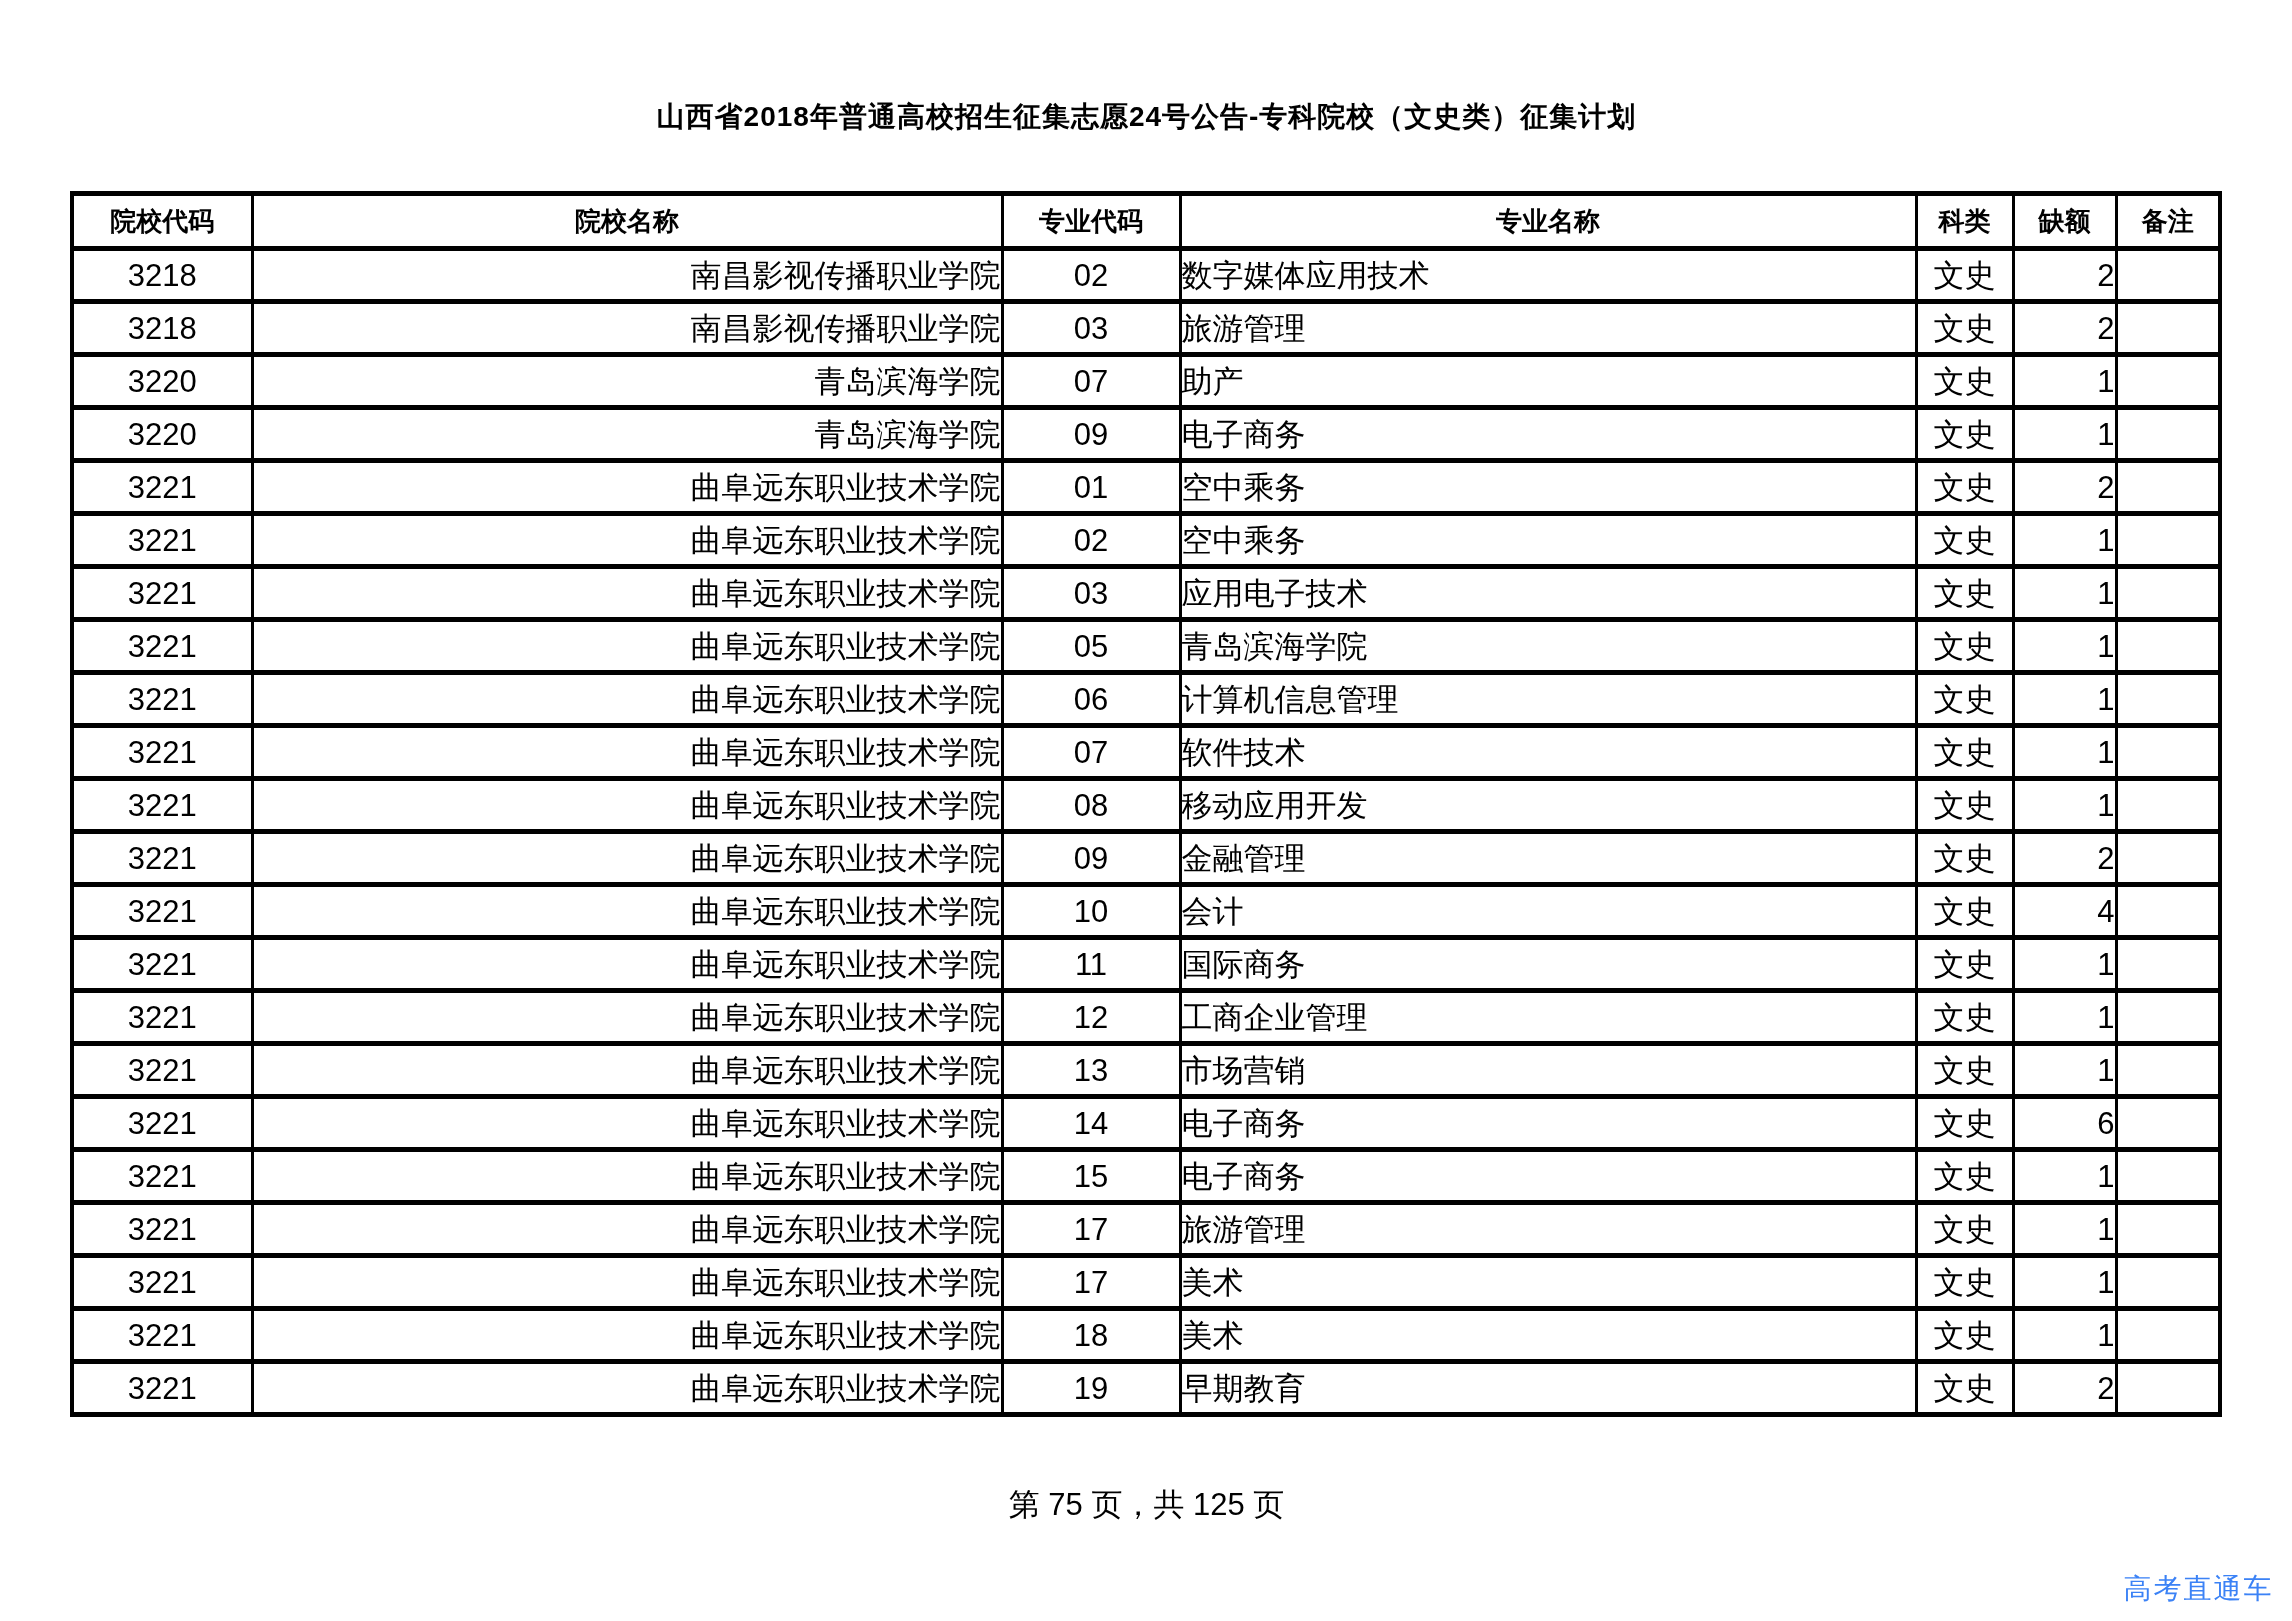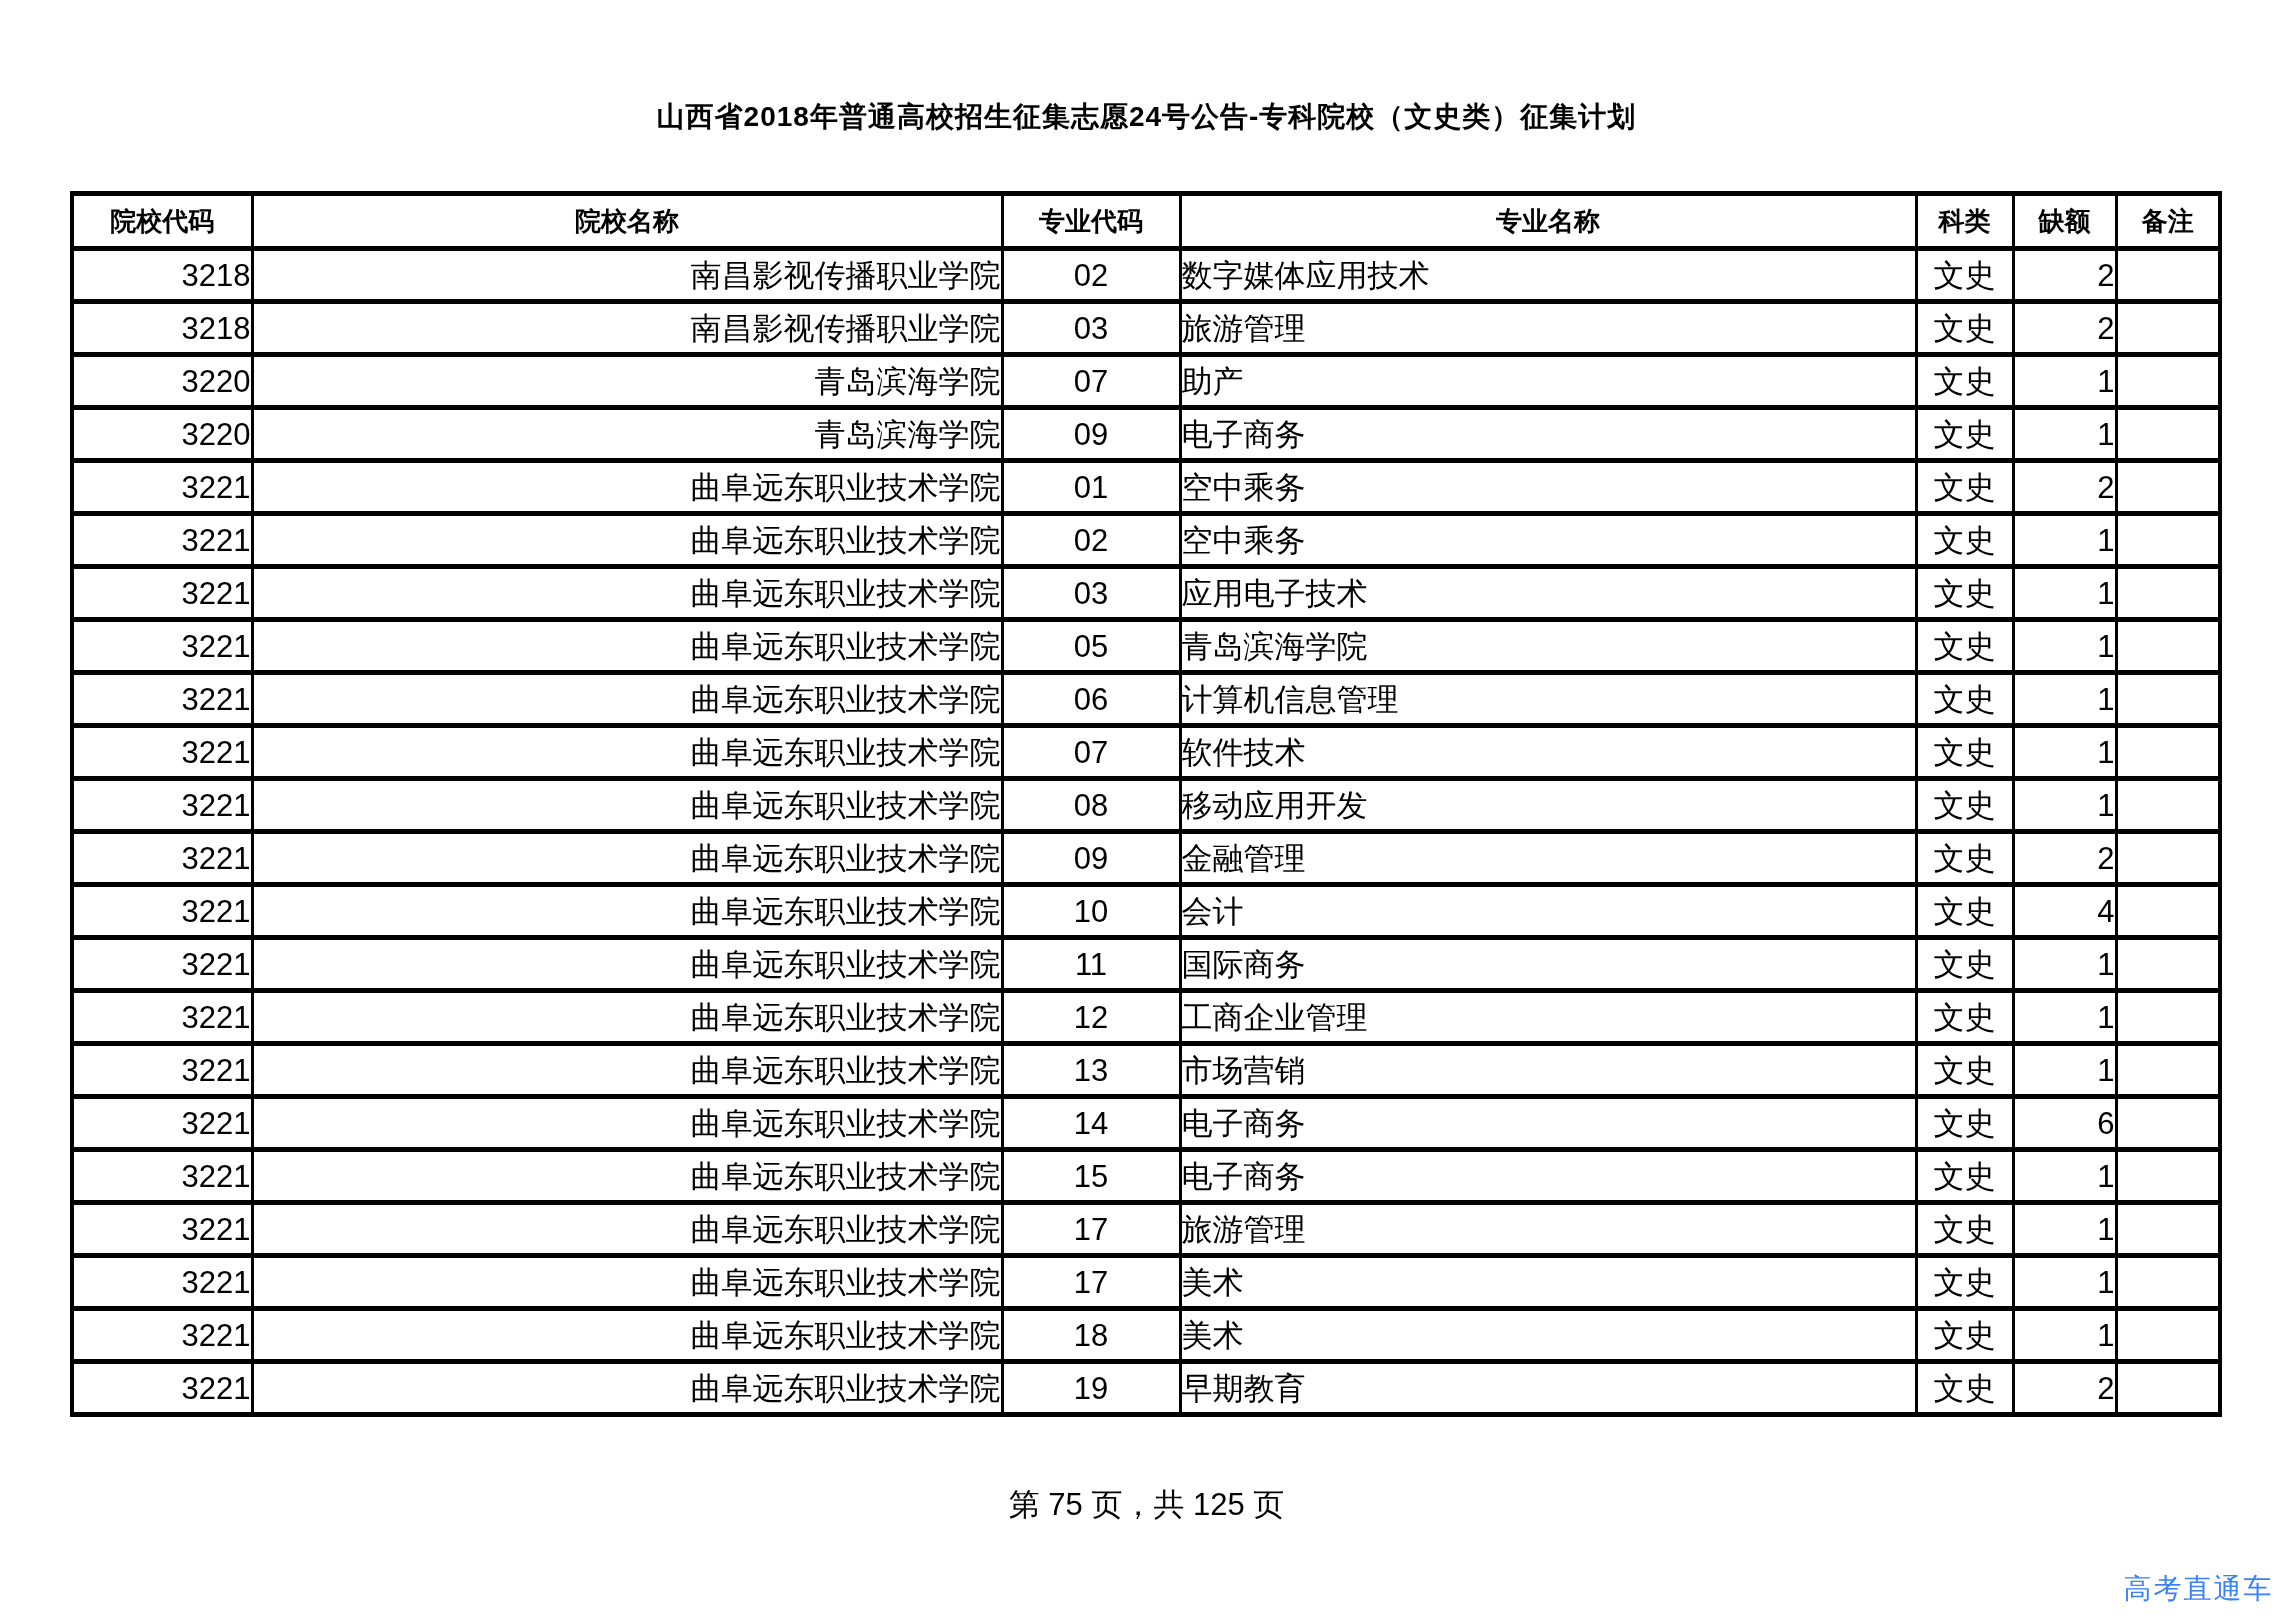--- a/index.html
+++ b/index.html
@@ -52,21 +52,21 @@
     box-sizing: border-box;
   }
   table.plan-table th {
     font-weight: bold;
     font-size: 26px;
     text-align: center;
     height: 55px;
   }
   table.plan-table td { height: 53px; }
   
-  .col-0 { width: 180px; text-align: right; }
+  .col-0 { width: 180px; text-align: center; }
   .col-1 { width: 750px; text-align: right;  padding-left: 11.8px; }
   .col-2 { width: 178px; text-align: center; }
   .col-3 { width: 736px; text-align: left;  padding-left: 9.8px; }
   .col-4 { width: 97px;  text-align: center; }
   .col-5 { width: 103px; text-align: right; padding-right: 7.8px; }
   .col-6 { width: 104px; text-align: center; }
   th.col-1, th.col-3, th.col-5 { text-align: center; padding: 0; }
   .footer {
     position: absolute;
     top: 1484px;

